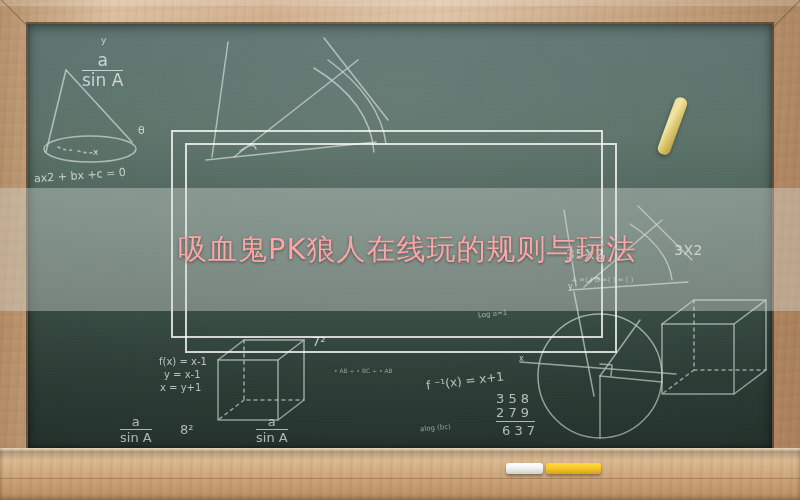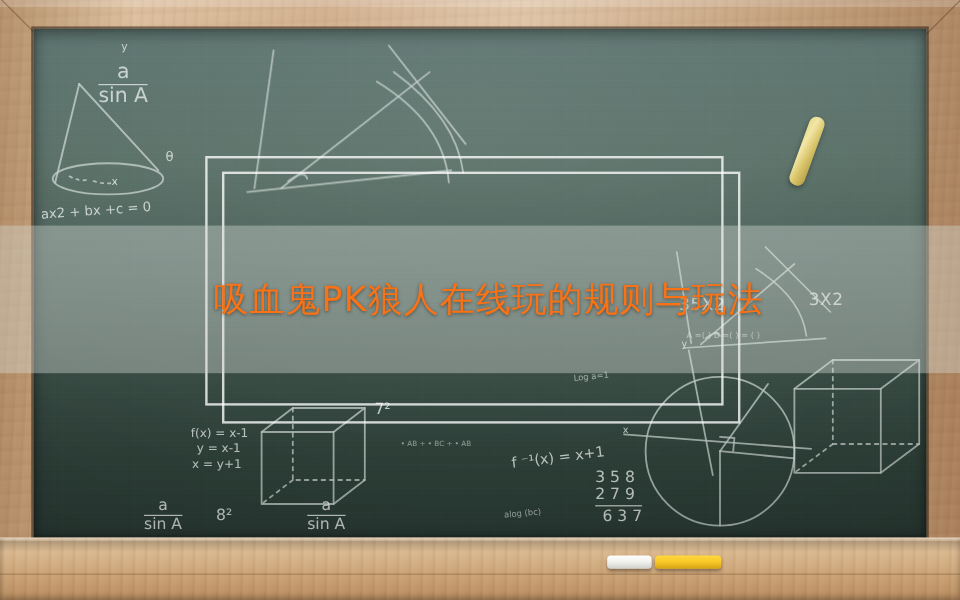--- a/index.html
+++ b/index.html
@@ -100,21 +100,21 @@
   
   .band{
     position:absolute;left:0;right:0;top:188px;height:123px;
     background:rgba(214,221,216,.40);
     pointer-events:none;
   }
   .title{
     position:absolute;left:0;right:0;top:188px;height:123px;
     display:flex;align-items:center;
     padding-left:178px;box-sizing:border-box;
-    color:#f97316;font-size:29px;letter-spacing:1px;
+    color:#fca5a5;font-size:29px;letter-spacing:1px;
     font-family:"DejaVu Sans","Liberation Sans",sans-serif;
     text-shadow:0 1px 3px rgba(0,0,0,.45);
   }
 
   
   .rect{position:absolute;border:2px solid rgba(255,255,255,.78);box-sizing:border-box;}
   .rect-a{left:171px;top:130px;width:432px;height:208px;}
   .rect-b{left:185px;top:143px;width:432px;height:210px;}
 
   

